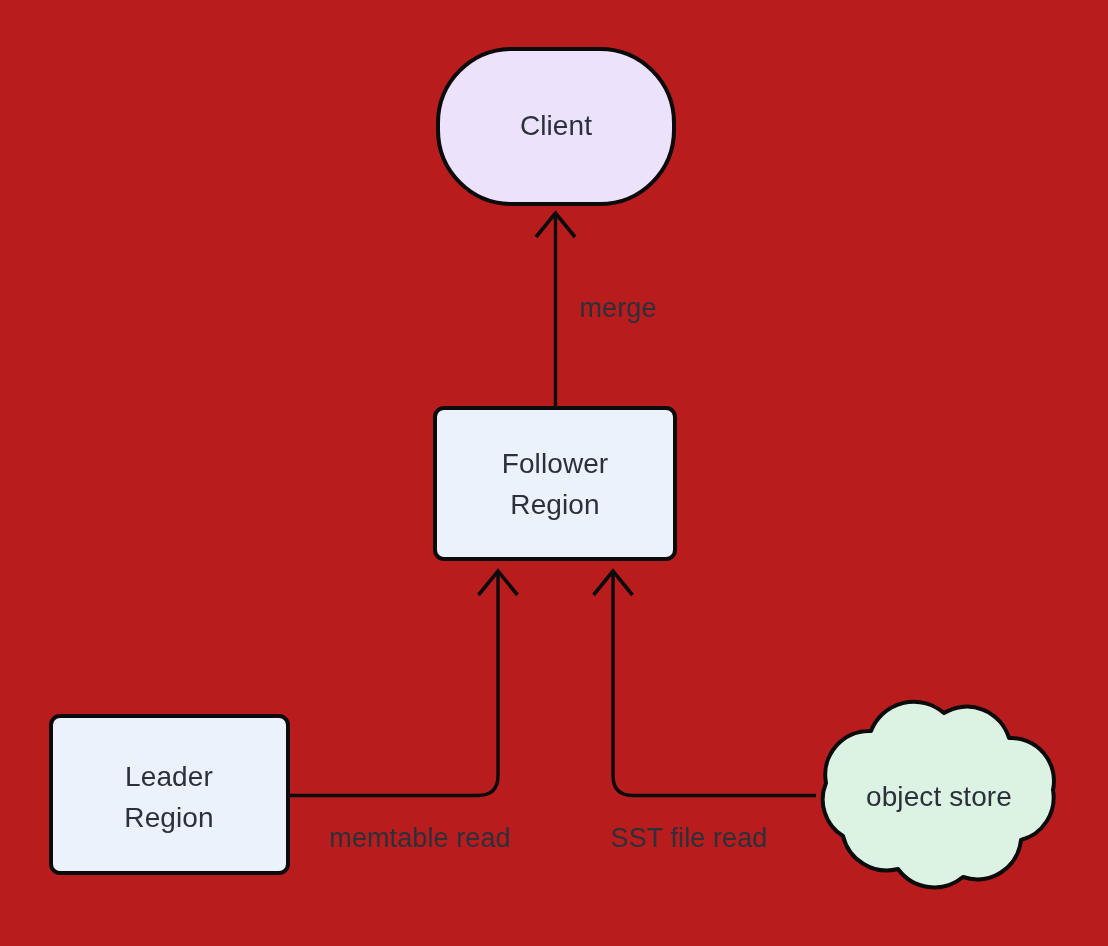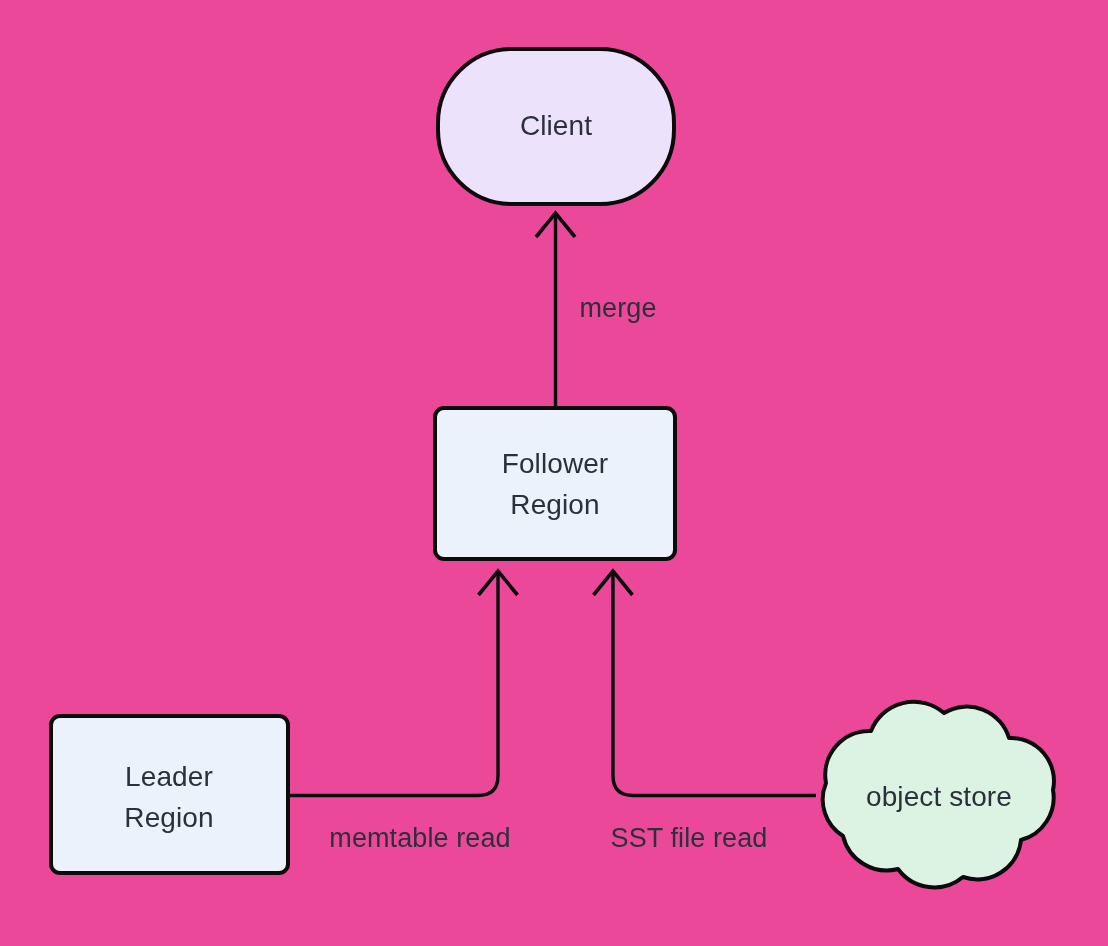--- a/index.html
+++ b/index.html
@@ -11,21 +11,21 @@
   body {
     width: 1108px;
     height: 946px;
     font-family: "Liberation Sans", "DejaVu Sans", sans-serif;
     overflow: hidden;
   }
   #diagram-root {
     position: relative;
     width: 1108px;
     height: 946px;
-    background: #ec4899;
+    background: #b91c1c;
   }
   svg#diagram-canvas {
     position: absolute;
     top: 0;
     left: 0;
     width: 1108px;
     height: 946px;
     display: block;
   }
   .node-label {

